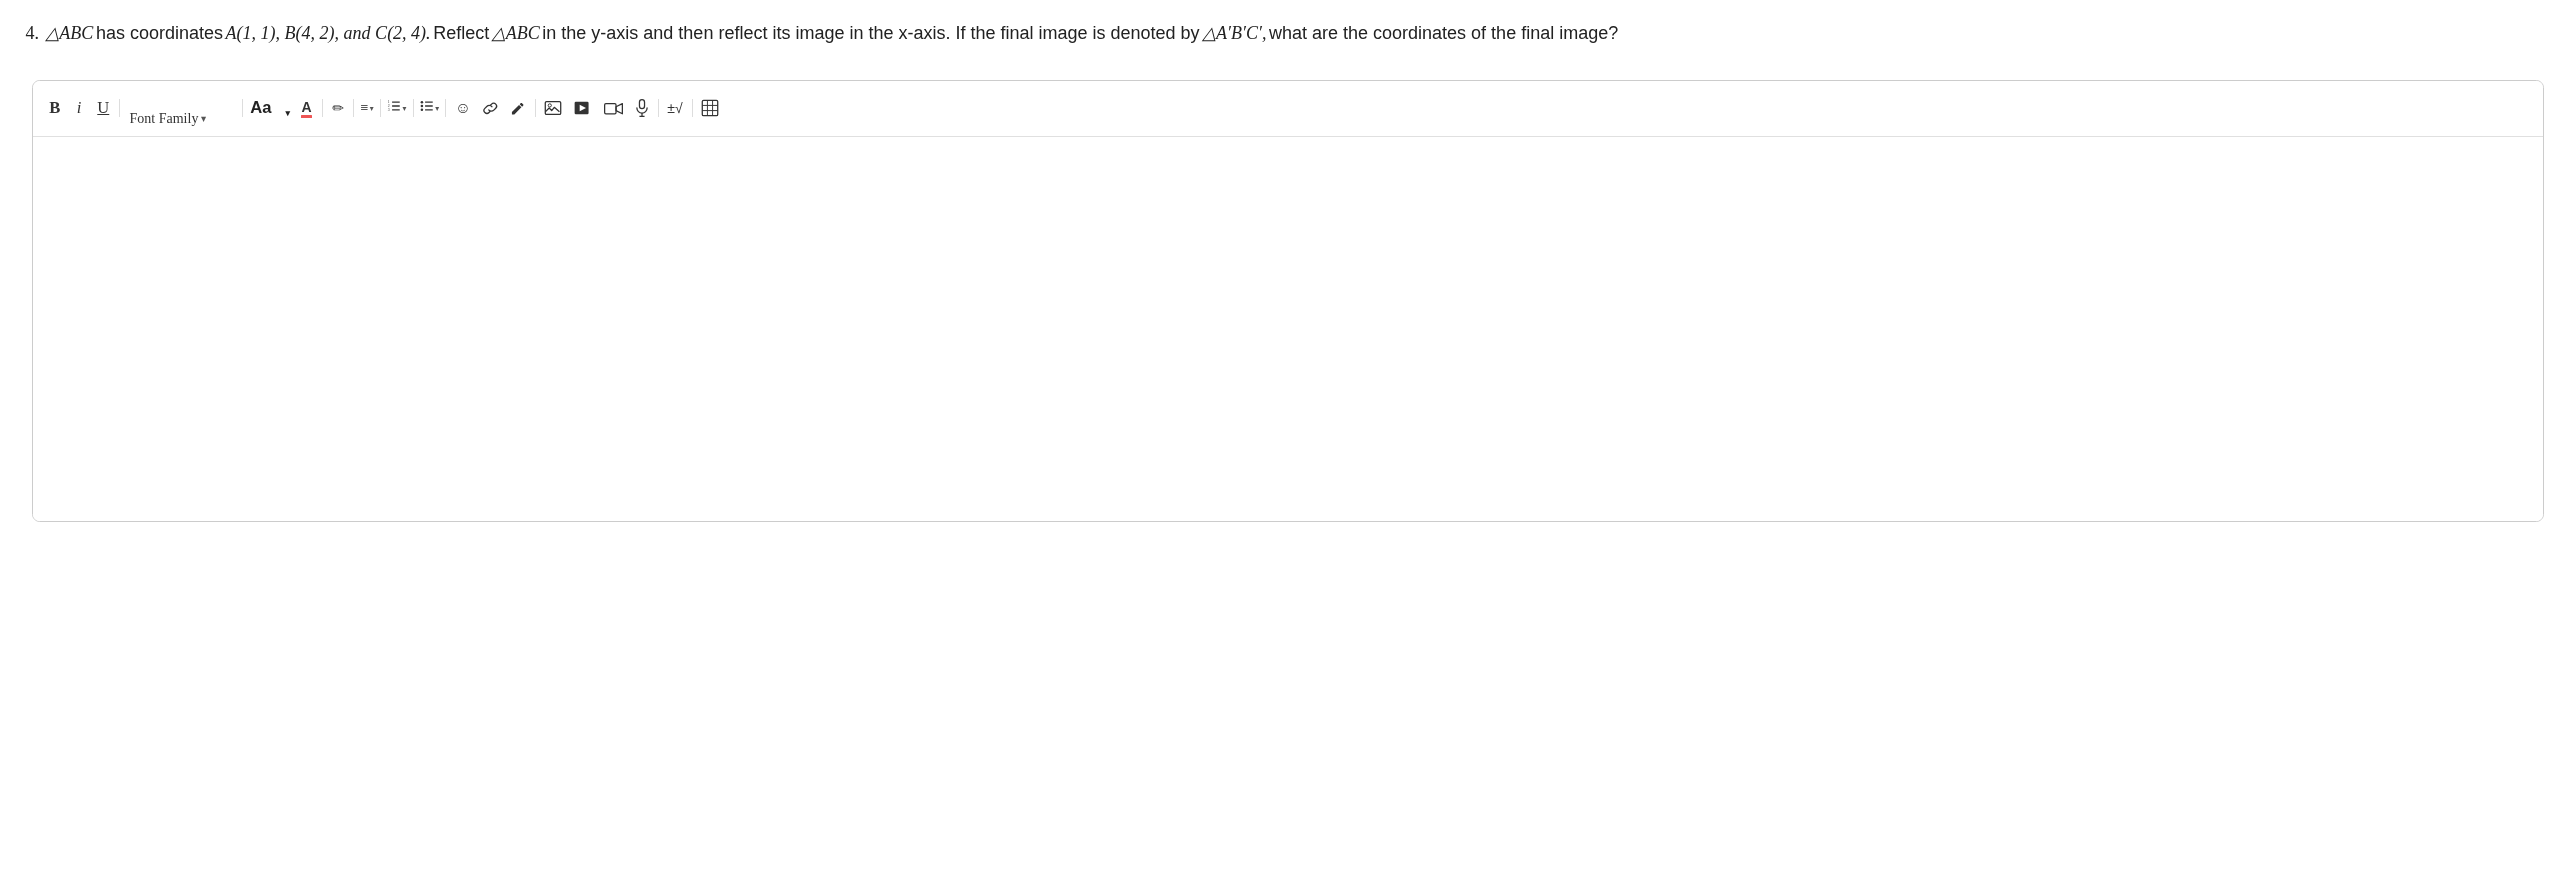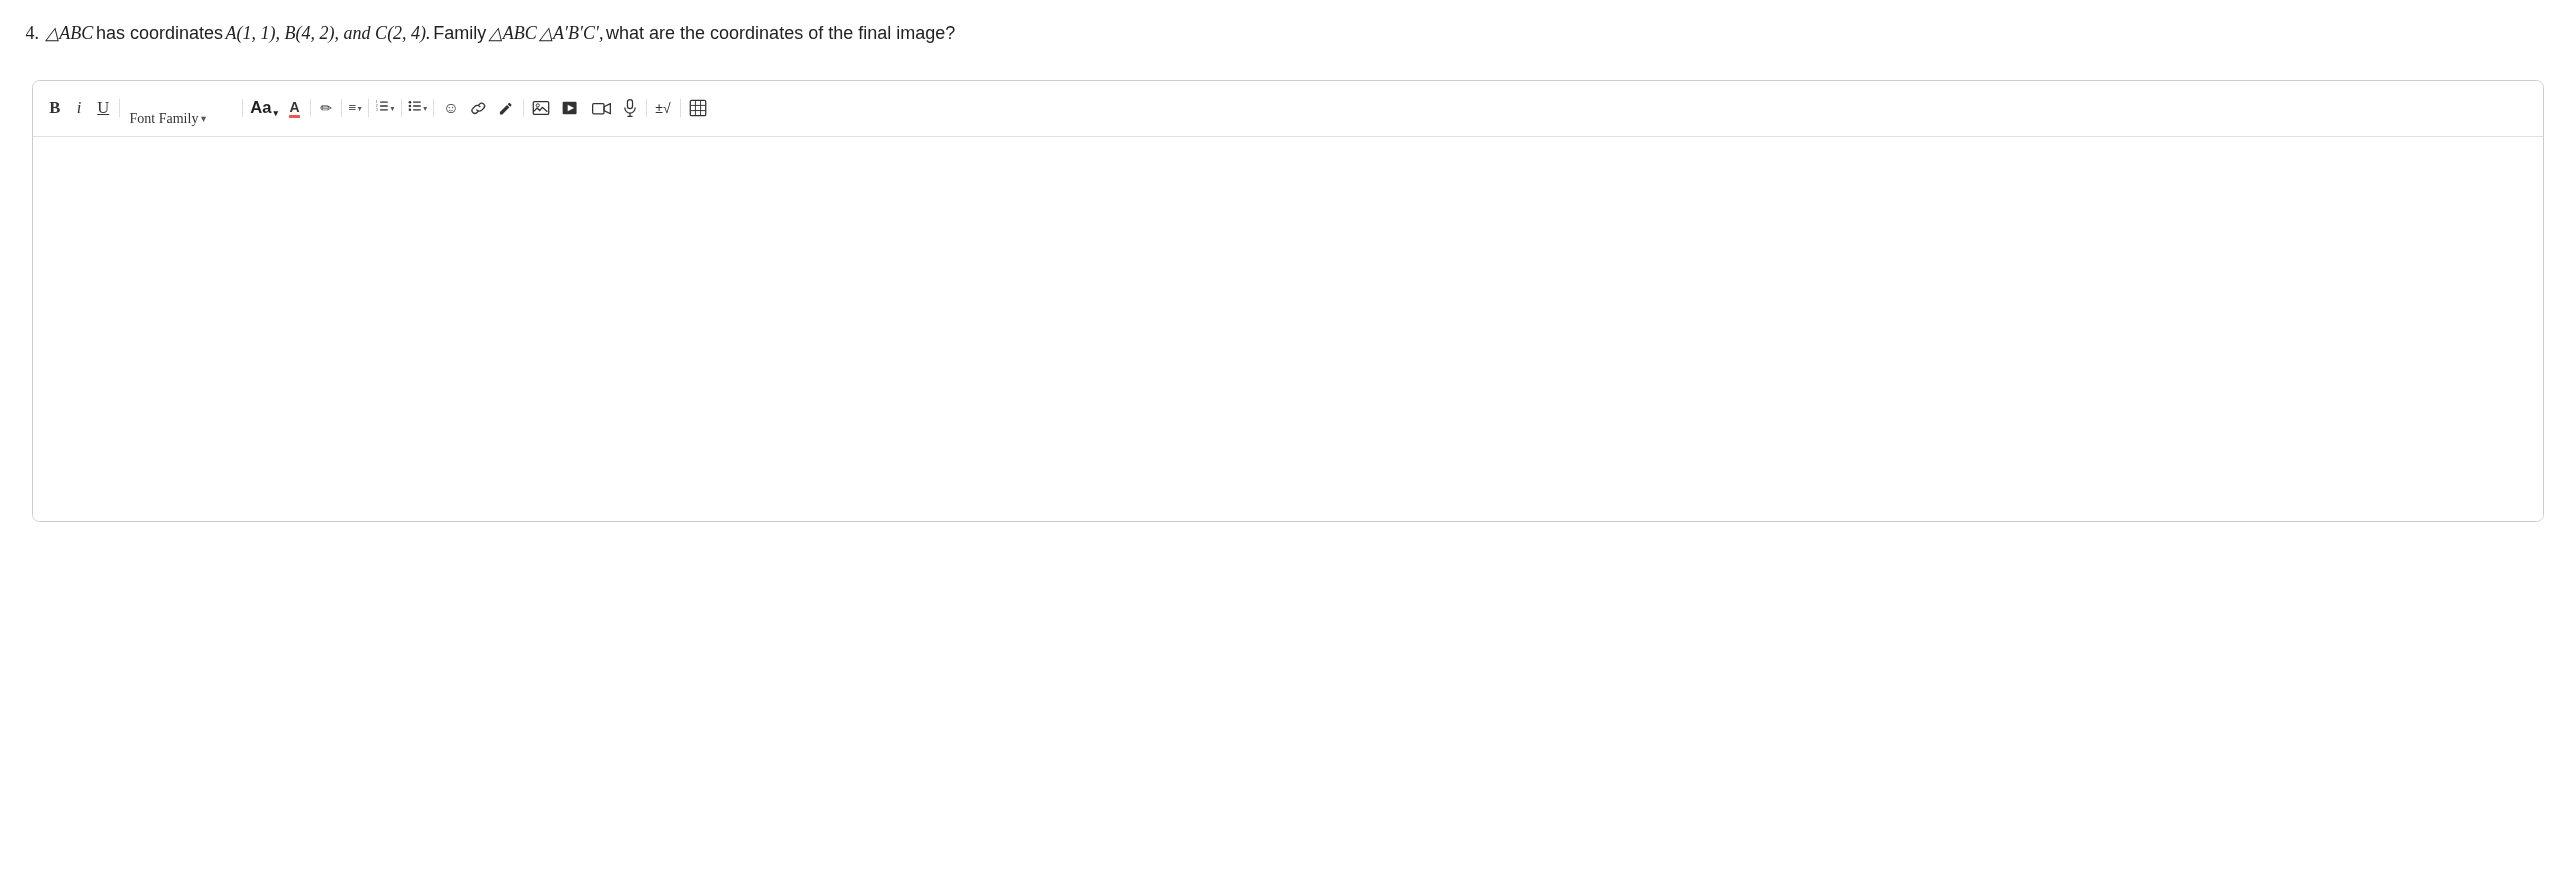--- a/index.html
+++ b/index.html
@@ -105,21 +105,21 @@
     }
 
     .font-family-dropdown .dropdown-arrow {
       font-size: 10.2px;
       color: #555;
     }
 
     .font-size-control {
       display: flex;
       align-items: flex-end;
-      gap: 2px;
+      gap: 14px;
       font-size: 15.4px;
       font-weight: bold;
       cursor: pointer;
       padding: 2.6px 3.8px;
     }
 
     .font-size-control .arrow {
       font-size: 9px;
     }
 
@@ -161,22 +161,23 @@
     }
   </style>
 </head>
 <body>
 
 <div class="question-line">
   <span class="q-num">4.</span>
   <span style="font-style:italic; font-family: 'Times New Roman', serif; font-size:18px;">△<em>ABC</em></span>
   <span class="normal-text"> has coordinates </span>
   <span style="font-style:italic; font-family: 'Times New Roman', serif; font-size:18px;text-align:center;"><em>A</em>(1, 1), <em>B</em>(4, 2), and <em>C</em>(2, 4).</span>
-  <span class="normal-text"> Family </span>
+  <span class="normal-text"> Reflect </span>
   <span style="font-style:italic; font-family: 'Times New Roman', serif; font-size:18px;">△<em>ABC</em></span>
+  <span class="normal-text"> in the y-axis and then reflect its image in the x-axis. If the final image is denoted by </span>
   <span style="font-style:italic; font-family: 'Times New Roman', serif; font-size:18px;text-align:right;">△<em>A</em>′<em>B</em>′<em>C</em>′,</span>
   <span class="normal-text"> what are the coordinates of the final image?</span>
 </div>
 
 <div class="editor-container">
 
   <div class="toolbar">
 
     <button class="toolbar-btn bold">B</button>
 

